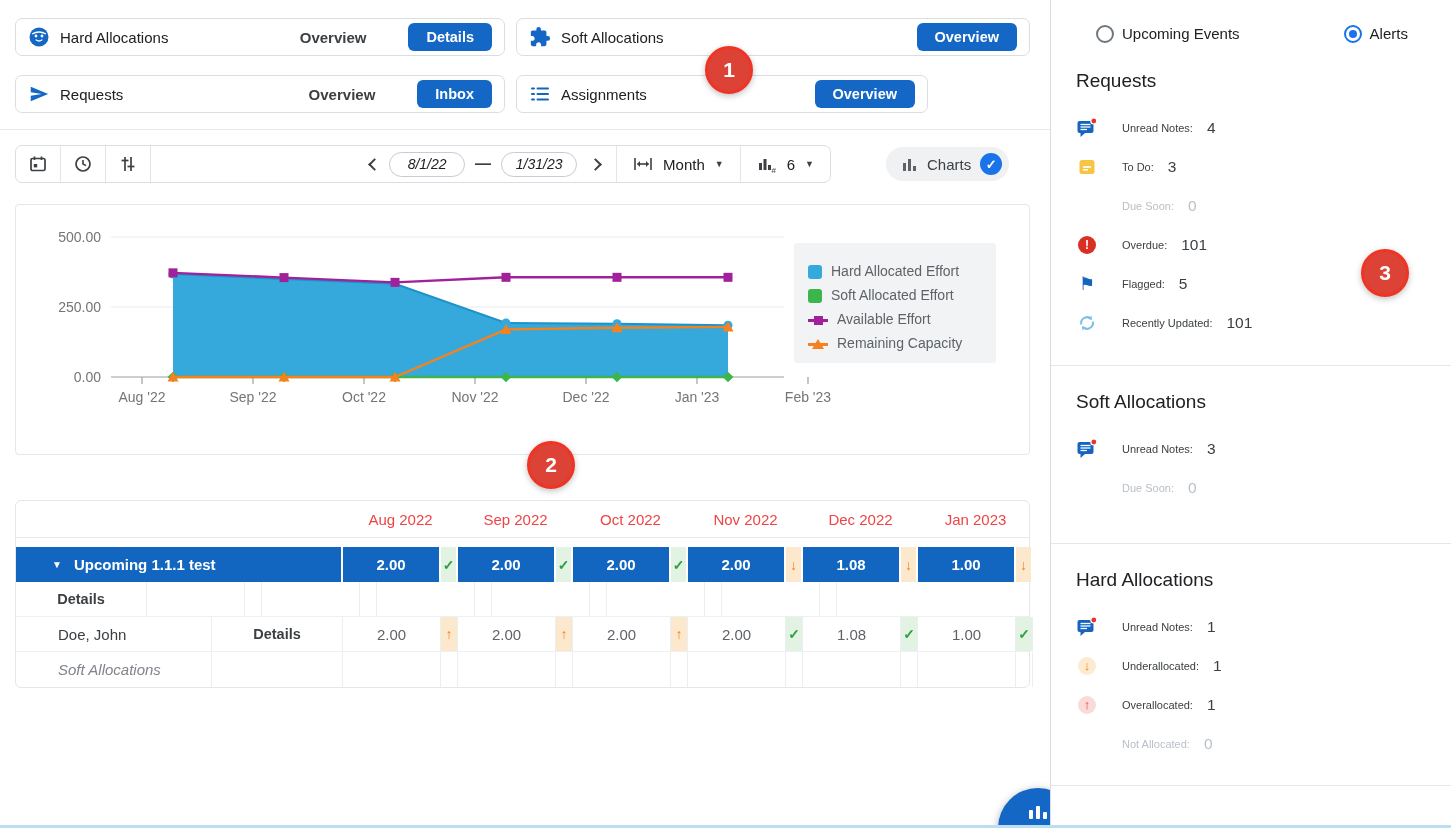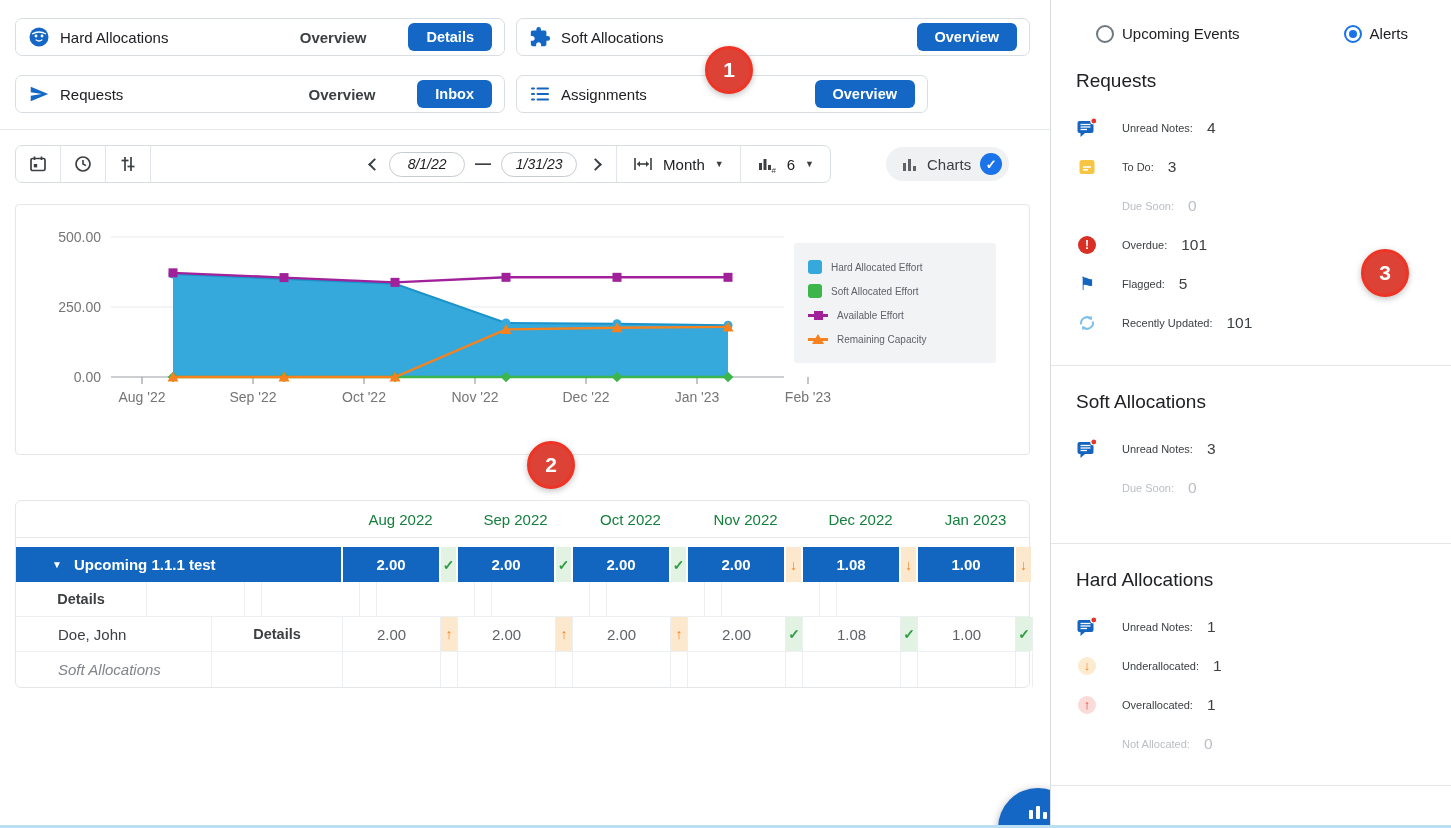--- a/index.html
+++ b/index.html
@@ -41,40 +41,40 @@
     background:#eff1f3; display:flex; align-items:center; gap:9px; padding:0 7px 0 16px; cursor:pointer; }
   .charts-pill .pill-label { font-size:15px; color:#3c4043; }
   .check-circle { width:22px; height:22px; border-radius:50%; background:#1a73e8; color:#fff;
     font-size:13px; display:flex; align-items:center; justify-content:center; font-weight:bold; }
 
   
   .chart-panel { position:absolute; left:15px; top:204px; width:1015px; height:251px;
     border:1px solid #e3e7ea; border-radius:4px; background:#fff; }
   .legend { position:absolute; right:33px; top:38px; width:202px; background:#f1f3f4;
     border-radius:3px; padding:12px 14px; }
-  .legend-row { display:flex; align-items:center; height:24px; gap:9px; font-size:10px; color:#5f6368; }
+  .legend-row { display:flex; align-items:flex-end; height:24px; gap:9px; font-size:14px; color:#5f6368; }
   .sw-area { width:14px; height:14px; border-radius:3px; flex:0 0 14px; }
   .sw-line { width:20px; height:14px; position:relative; flex:0 0 20px; }
   .sw-line .ln { position:absolute; left:0; right:0; top:6px; height:3px; }
   .sw-line .sq { position:absolute; left:6px; top:3px; width:9px; height:9px; }
   .sw-line .tri { position:absolute; left:4px; top:2px; width:0; height:0;
     border-left:6px solid transparent; border-right:6px solid transparent; border-bottom:10px solid; }
 
   
   .grid-panel { position:absolute; left:15px; top:500px; width:1015px; background:#fff;
     border:1px solid #e3e7ea; border-radius:6px; }
   .g-header { display:flex; height:37px; align-items:center; border-bottom:1px solid #e6e9ec; }
   .g-gap { height:9px; }
   .g-row { display:flex; height:35px; align-items:stretch; border-bottom:1px solid #edf0f2; }
   .g-row:last-child { border-bottom:none; }
   .col-name { width:196px; flex:0 0 196px; }
   .col-details { width:131px; flex:0 0 131px; }
   .col-val { width:98px; flex:0 0 98px; }
   .col-strip { width:17px; flex:0 0 17px; }
-  .col-hgroup { width:115px; flex:0 0 115px; text-align:center; font-size:15px; color:#15803d; }
+  .col-hgroup { width:115px; flex:0 0 115px; text-align:center; font-size:15px; color:#ef4444; }
   .cell { display:flex; align-items:center; border-right:1px solid #eceff2; }
   .name-cell { padding-left:42px; font-size:15px; color:#3c4043; }
   .details-cell { justify-content:center; font-weight:bold; font-size:14.5px; color:#3c4043; cursor:pointer; }
   .val-cell { justify-content:center; font-size:15px; color:#5f6368; }
   .strip-cell { justify-content:center; font-size:14px; font-weight:bold; }
   .strip-green { background:#e2f2e3; color:#2e9e44; }
   .strip-orange { background:#fce8cd; color:#f5821f; }
   .row-section { background:#1266C0; border-bottom:none; }
   .row-section .cell { border-right:2px solid #fff; }
   .sec-name { width:327px; flex:0 0 327px; color:#fff; font-weight:bold; font-size:15px;

